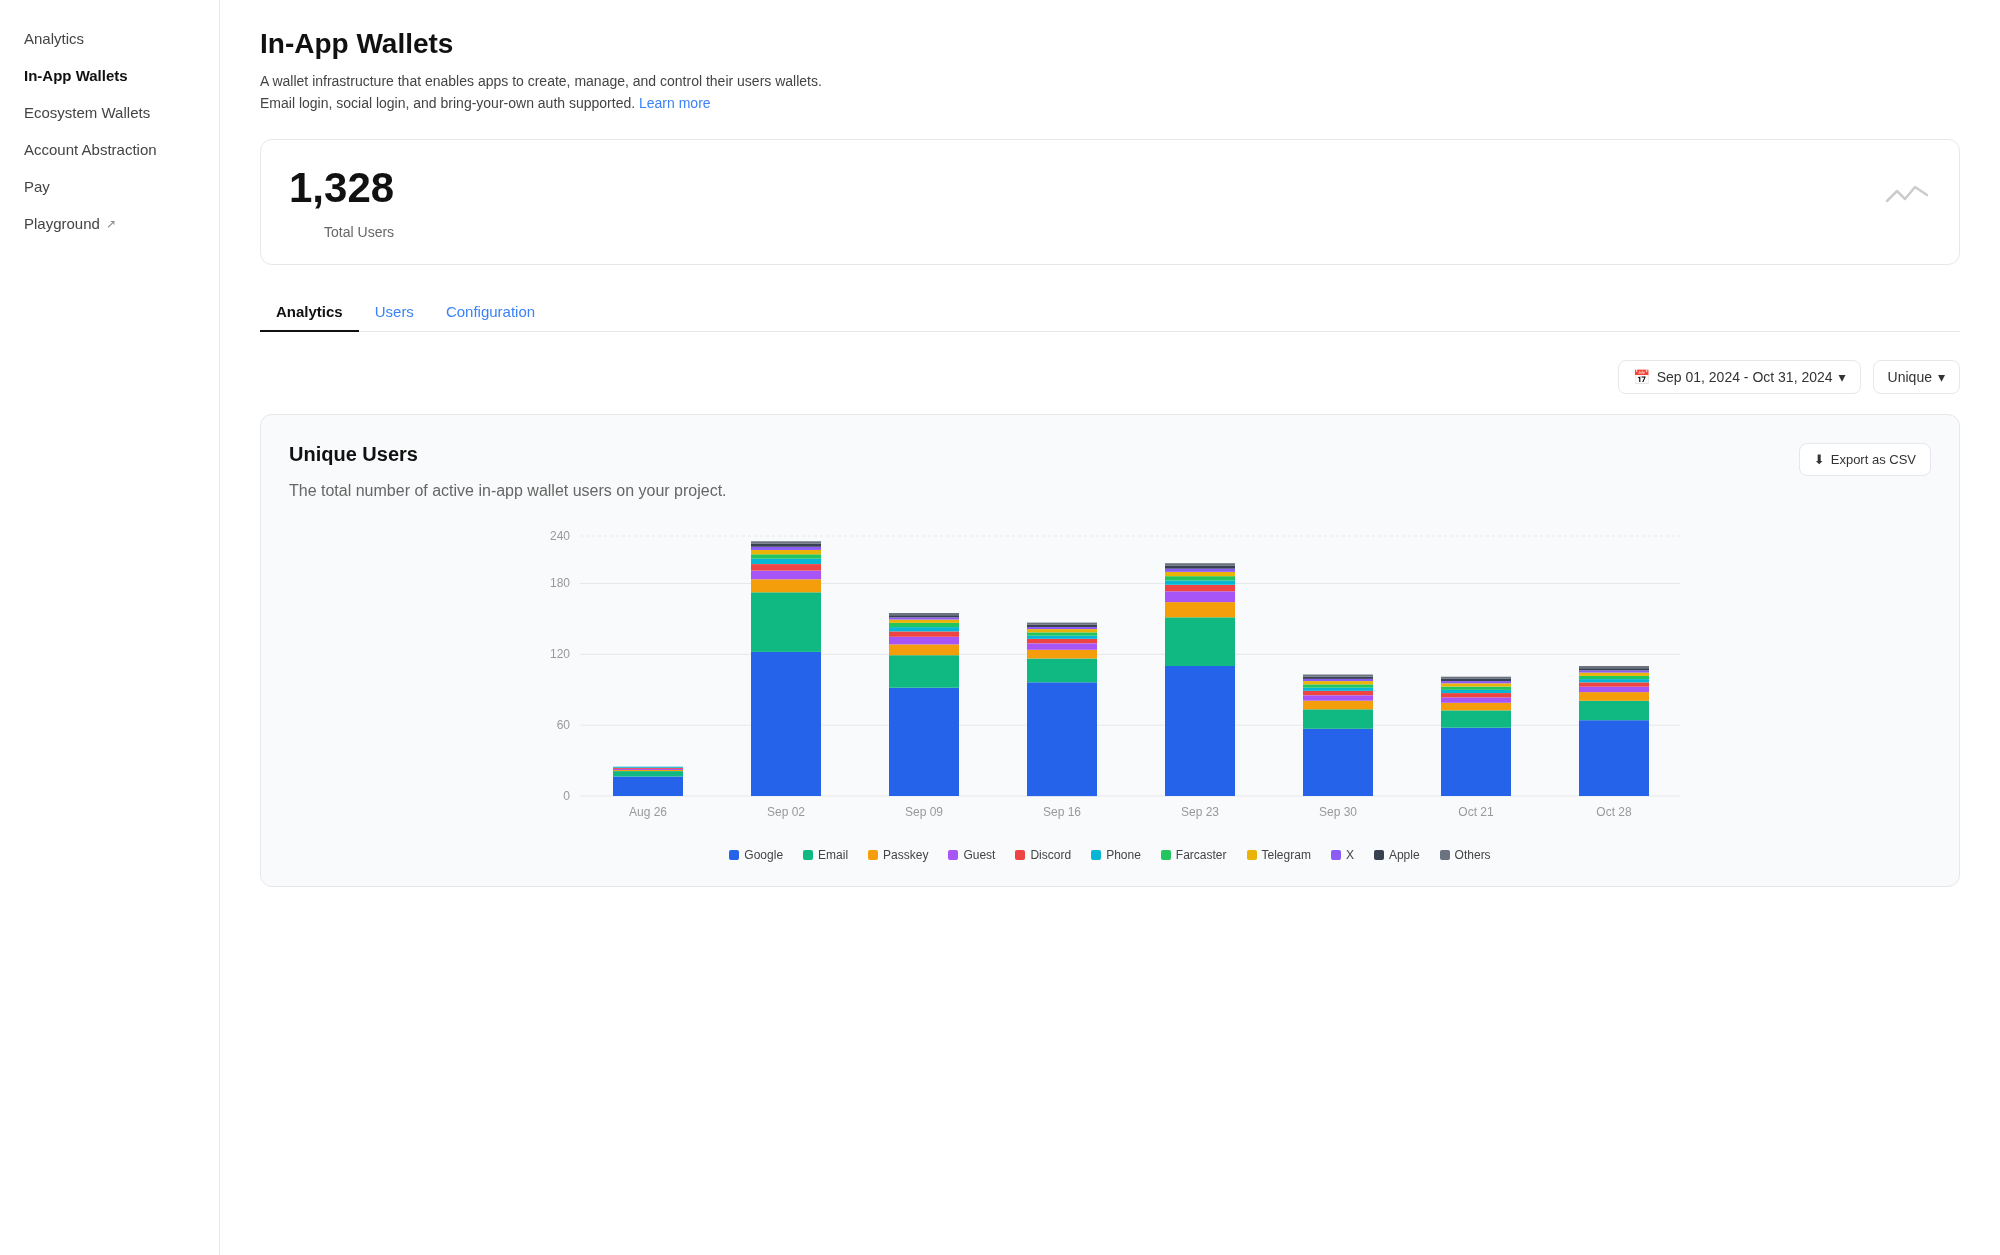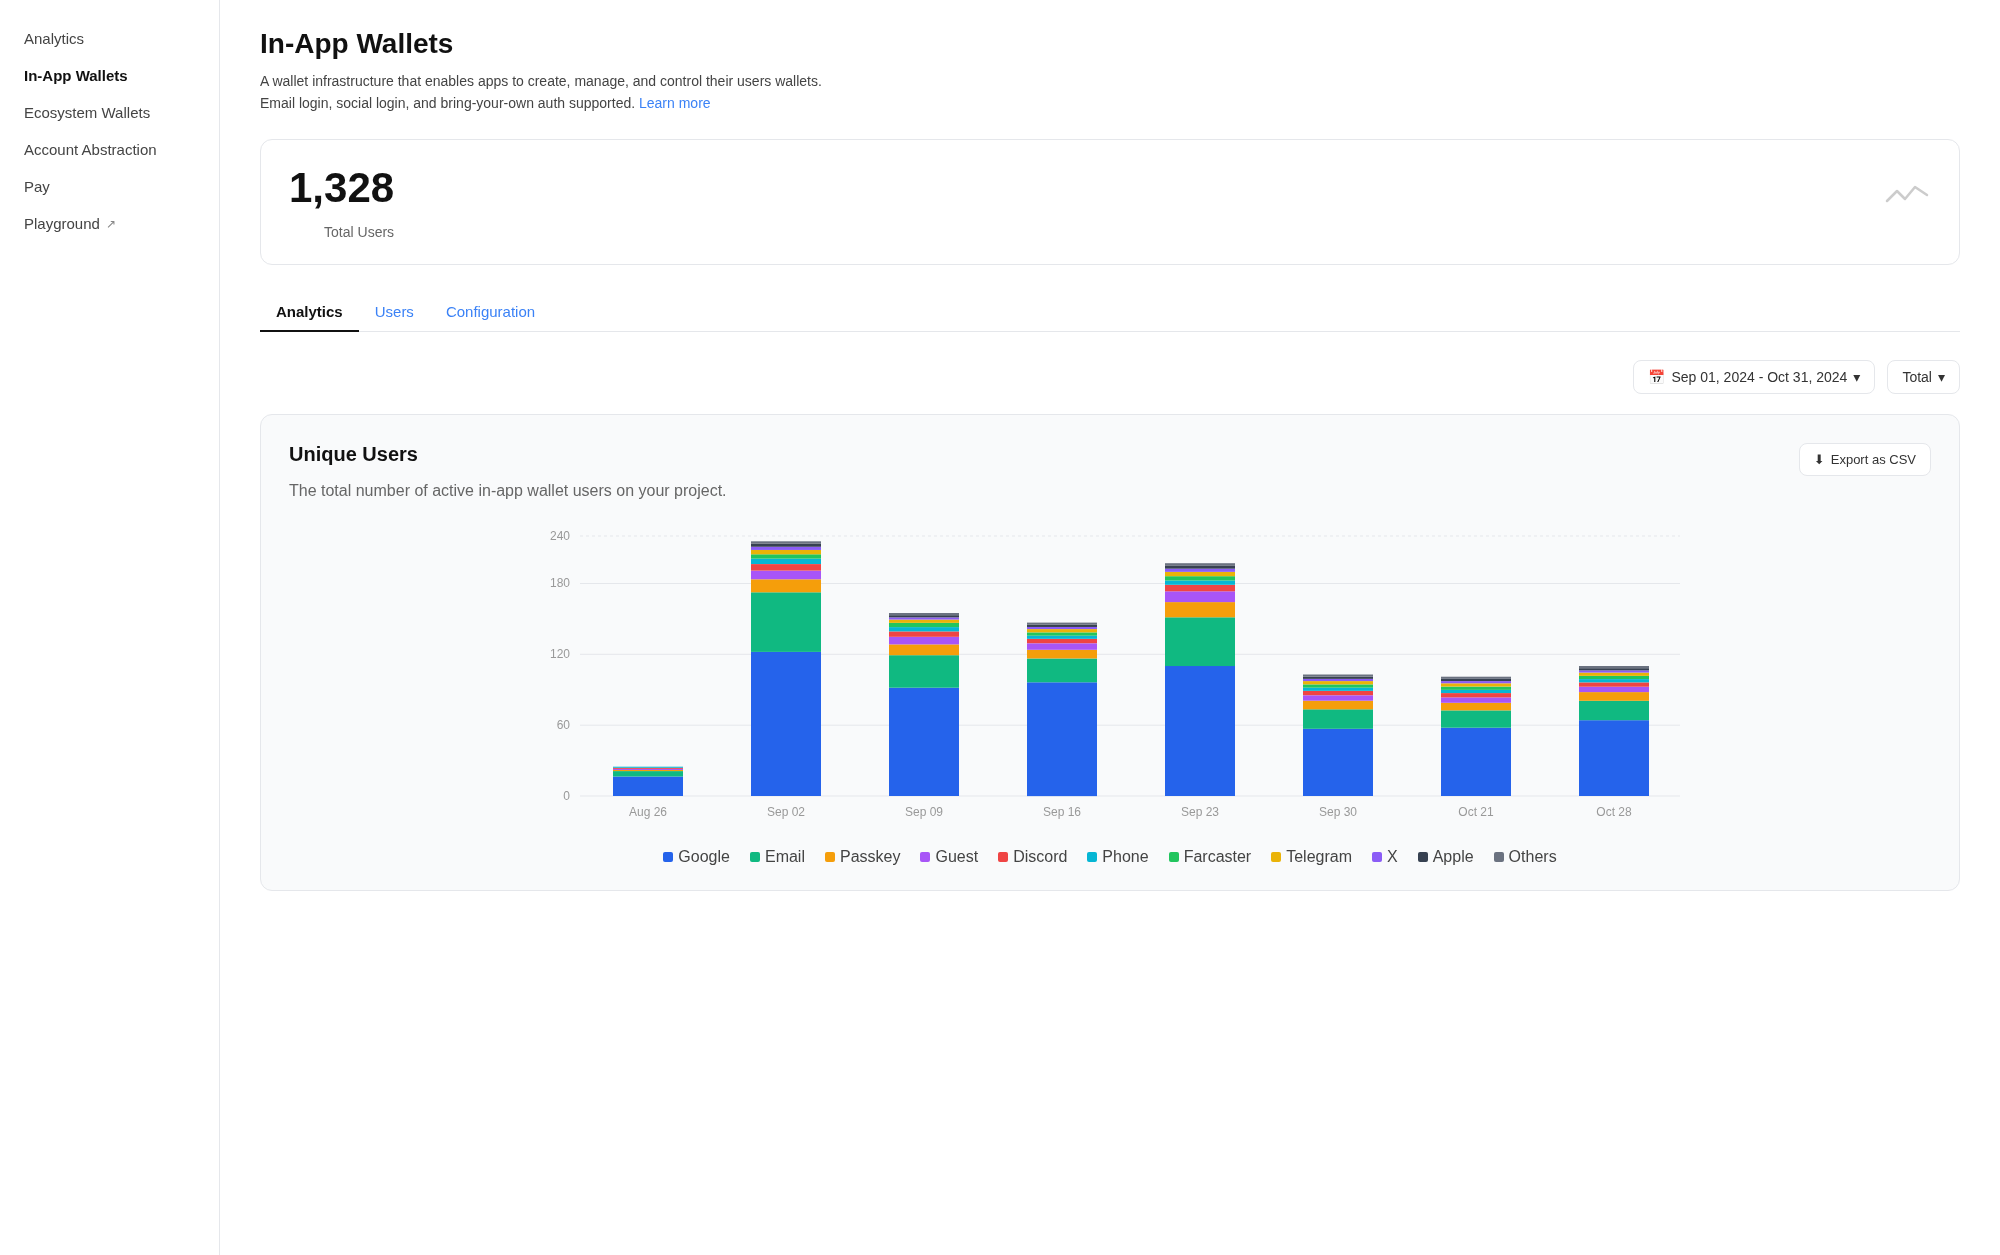--- a/index.html
+++ b/index.html
@@ -168,21 +168,21 @@
       display: flex;
       flex-wrap: wrap;
       gap: 12px 20px;
       margin-top: 12px;
       justify-content: center;
     }
     .legend-item {
       display: flex;
       align-items: center;
       gap: 5px;
-      font-size: 16px;
+      font-size: 12px;
       color: #444;
     }
     .legend-dot {
       width: 10px;
       height: 10px;
       border-radius: 2px;
       flex-shrink: 0;
     }
   </style>
 </head>
@@ -244,21 +244,21 @@
     </div>
   </div>
 
   <div class="controls-row">
     <button class="date-picker-btn">
       <span>📅</span>
       <span>Sep 01, 2024 - Oct 31, 2024</span>
       <span>▾</span>
     </button>
     <button class="period-btn">
-      <span>Total</span>
+      <span>Unique</span>
       <span>▾</span>
     </button>
   </div>
 
   <div class="chart-card">
     <div class="chart-header">
       <div>
         <div class="chart-title">Unique Users</div>
         <div class="chart-subtitle">The total number of active in-app wallet users on your project.</div>
       </div>

